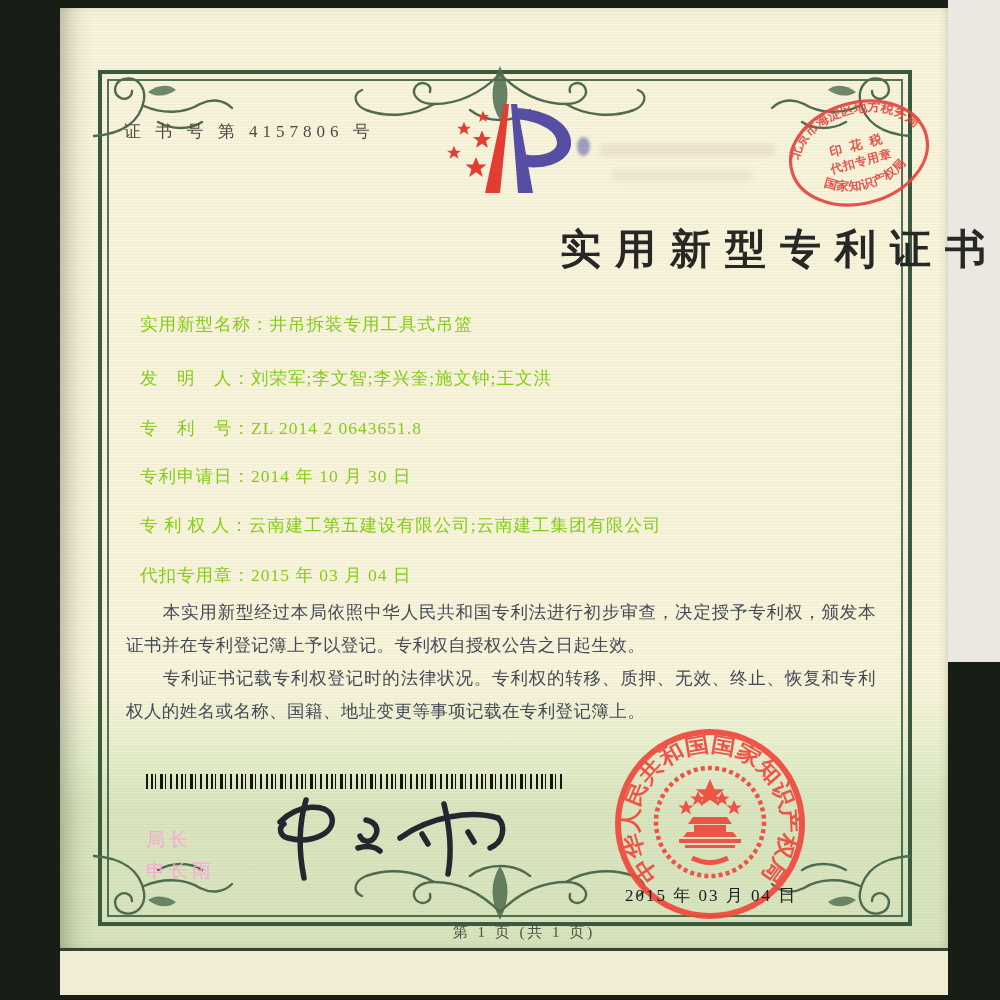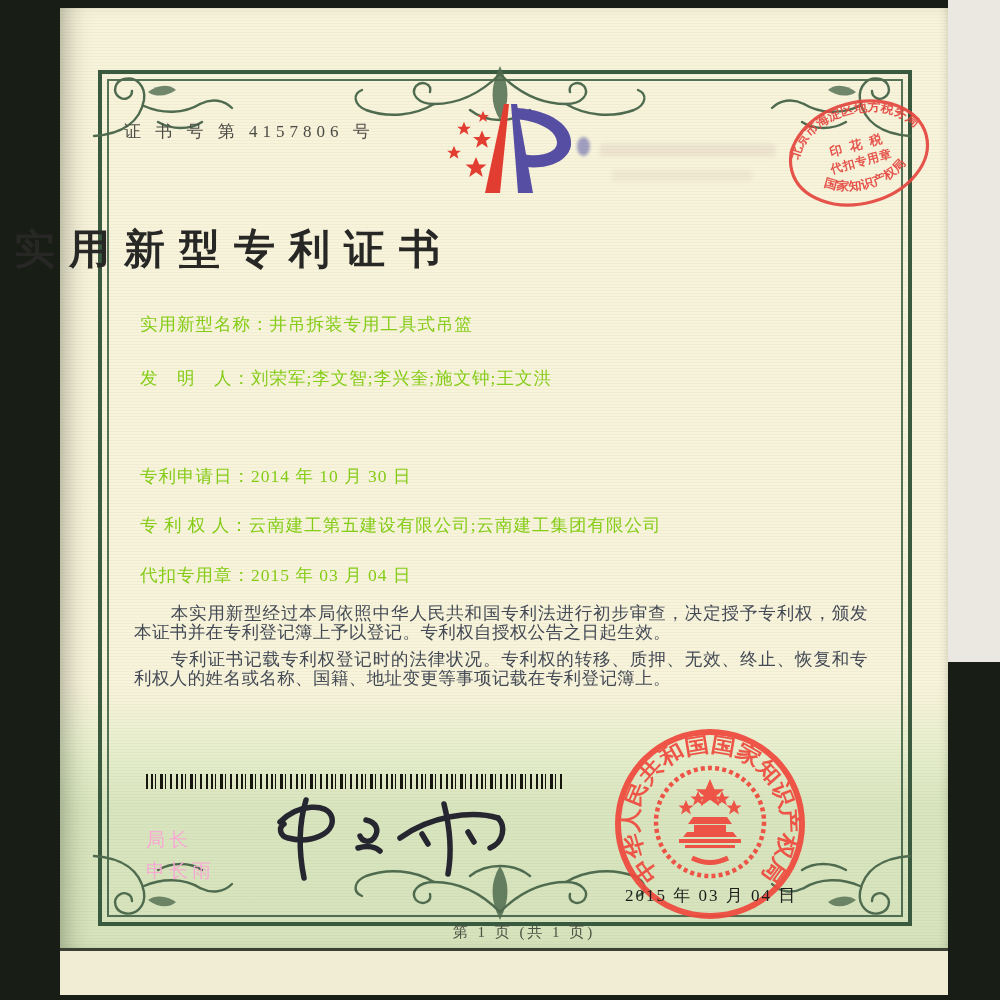--- a/index.html
+++ b/index.html
@@ -26,28 +26,28 @@
     background:#f1ecd4;border-top:3px solid #3b4034;
   }
   
   .frame{position:absolute;left:98px;top:70px;width:806px;height:848px;border:4px solid #3a5a40;}
   .frame-inner{position:absolute;inset:5px;border:2px solid #3a5a40;opacity:.85;}
   .orn{position:absolute;color:#4f6b4f;}
   
   .cert-no{position:absolute;left:124px;top:120px;font-size:17px;letter-spacing:5px;color:#4b4b45;}
   .logo{position:absolute;left:420px;top:96px;width:170px;height:106px;}
   .title{
-    position:absolute;left:0;top:222px;width:1000px;text-align:left;
+    position:absolute;left:0;top:222px;width:1000px;text-align:right;
     font-size:41px;font-weight:700;letter-spacing:14px;text-indent:14px;color:#272725;
   }
   .field{position:absolute;left:140px;width:740px;font-size:17.5px;color:#84cc16;letter-spacing:1px;white-space:nowrap;}
   .f0{top:312px}.f1{top:366px}.f2{top:416px}.f3{top:464px}.f4{top:513px}.f5{top:563px}
   .paras{position:absolute;left:126px;top:596px;width:750px;}
   .paras p{
-    margin:8px;text-indent:2.1em;font-size:17.5px;line-height:19px;
+    margin:0;text-indent:2.1em;font-size:17.5px;line-height:33px;
     text-align:justify;color:#434a55;letter-spacing:.4px;
   }
   .barcode{
     position:absolute;left:146px;top:774px;width:420px;height:15px;
     background:repeating-linear-gradient(90deg,
       #16160f 0 2px,transparent 2px 5px,#16160f 5px 7px,transparent 7px 9px,
       #16160f 9px 10px,transparent 10px 14px,#16160f 14px 17px,transparent 17px 19px,
       #16160f 19px 20px,transparent 20px 24px,#16160f 24px 26px,transparent 26px 30px);
   }
   .signer{position:absolute;left:146px;top:824px;font-size:19px;color:#f9a8d4;letter-spacing:4px;line-height:31px;}
@@ -139,20 +139,21 @@
     </g>
     <path d="M84,8 L89,8 L80,97 L65,97 Z" fill="#e23d31"></path>
     <path d="M91,8 L97,8 L113,97 L98,97 Z" fill="#564ea2"></path>
     <path d="M97,12 C131,14 153,30 151,49 C149,67 122,75 101,70 L103,58 C121,62 137,56 137,47 C137,34 118,25 95,23 Z" fill="#564ea2"></path>
   </svg>
 
   <div class="title">实用新型专利证书</div>
 
   <div class="field f0"><span>实用新型名称：</span><span>井吊拆装专用工具式吊篮</span></div>
   <div class="field f1"><span>发　明　人：</span><span>刘荣军;李文智;李兴奎;施文钟;王文洪</span></div>
+  <div class="field f2"><span>专　利　号：</span><span>ZL 2014 2 0643651.8</span></div>
   <div class="field f3"><span>专利申请日：</span><span>2014 年 10 月 30 日</span></div>
   <div class="field f4"><span>专 利 权 人：</span><span>云南建工第五建设有限公司;云南建工集团有限公司</span></div>
   <div class="field f5"><span>代扣专用章：</span><span>2015 年 03 月 04 日</span></div>
 
   <div class="paras">
     <p>本实用新型经过本局依照中华人民共和国专利法进行初步审查，决定授予专利权，颁发本证书并在专利登记簿上予以登记。专利权自授权公告之日起生效。</p>
     <p>专利证书记载专利权登记时的法律状况。专利权的转移、质押、无效、终止、恢复和专利权人的姓名或名称、国籍、地址变更等事项记载在专利登记簿上。</p>
   </div>
 
   <div class="barcode"></div>

